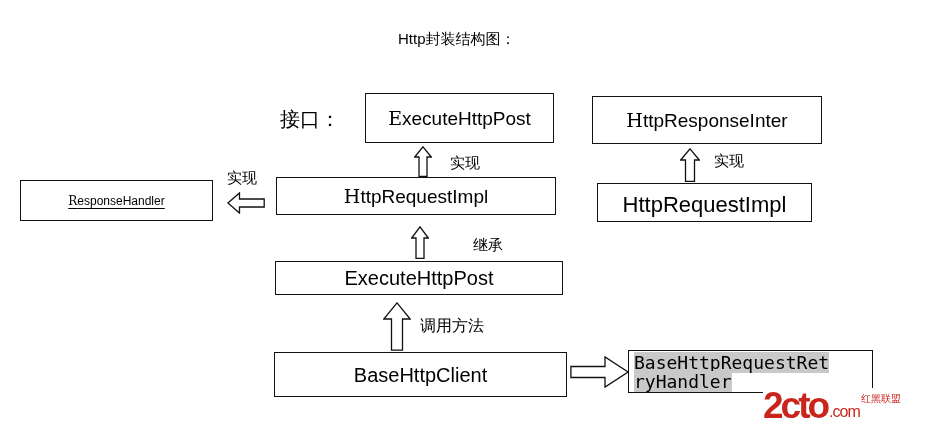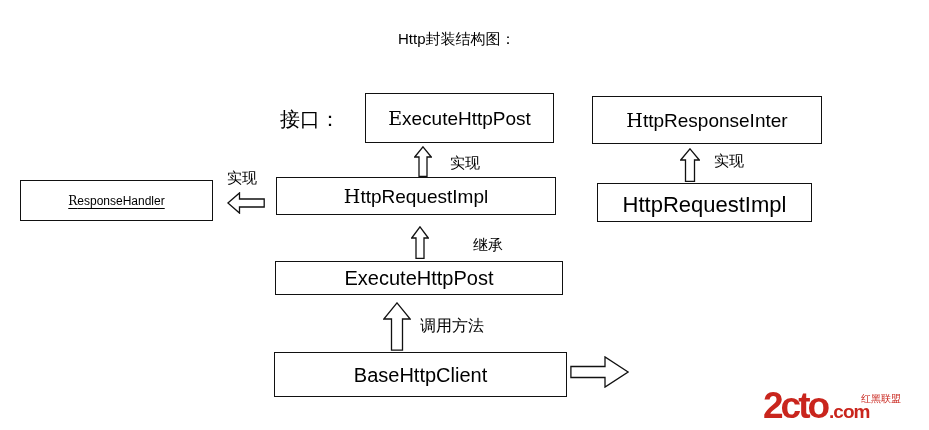--- a/index.html
+++ b/index.html
@@ -60,21 +60,21 @@
   .watermark {
     position:absolute; left:763px; top:388px; width:165px; height:42px;
     background:#fff; display:flex; align-items:flex-start; z-index:5;
   }
   .wm-big {
     font-family:Liberation Sans, sans-serif; font-weight:bold;
     font-size:37px; line-height:36px; letter-spacing:-3px; color:var(--wm,#c9251d);
   }
   .wm-col { display:flex; flex-direction:column; margin-left:2px; padding-top:5px; }
   .wm-alliance { font-size:10px; line-height:11px; color:var(--wm,#c9251d); white-space:nowrap;margin-left:32px; }
-  .wm-com { font-size:19px; line-height:16px; font-weight:bold; letter-spacing:-1px; color:var(--wm,#c9251d); }
+  .wm-com { font-size:16px; line-height:16px; font-weight:normal; letter-spacing:-1px; color:var(--wm,#c9251d); }
 </style>
 </head>
 <body>
 
 <div class="canvas">
 
   <div class="txt title">Http封装结构图：</div>
 
   <div class="txt interface-lbl">接口：</div>
 
@@ -125,20 +125,24 @@
   <div class="txt call-lbl">调用方法</div>
 
   <div class="box b-base-client">
     <div class="lbl">BaseHttpClient</div>
   </div>
 
   <svg class="arrow a-right" width="59" height="32" viewBox="0 0 59 32">
     <polygon points="58.1,16 35,0.9 35,10.5 0.9,10.5 0.9,21.5 35,21.5 35,31.1"></polygon>
   </svg>
 
+  <div class="box b-retry">
+    <div><span>BaseHttpRequestRet</span></div>
+    <div><span>ryHandler</span></div>
+  </div>
 
   <div class="watermark">
     <span class="wm-big">2cto</span>
     <span class="wm-col">
       <span class="wm-alliance">红黑联盟</span>
       <span class="wm-com">.com</span>
     </span>
   </div>
 
 </div>

